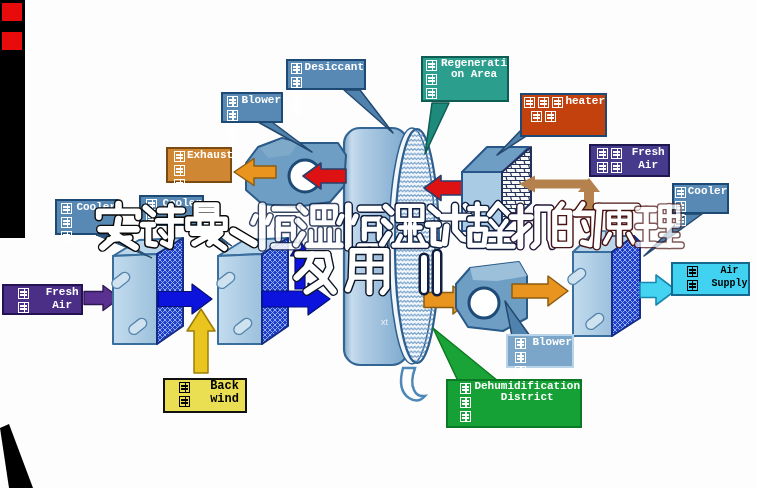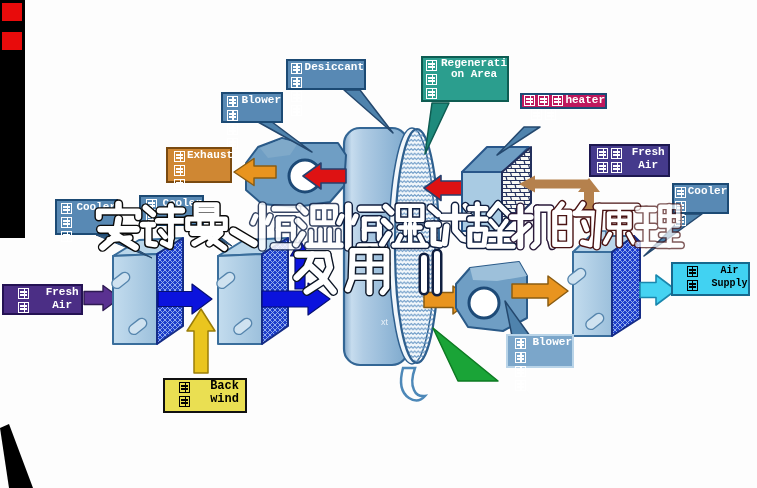--- a/index.html
+++ b/index.html
@@ -108,21 +108,21 @@
       <div class="en" style="font-size:11px;letter-spacing:0px">Desiccant</div>
     </div>
 <div class="lb" style="left:221px;top:92px;width:62px;height:31px;background:#5889b4;border:2px solid #1c4a74;color:#fff;">
       <div class="cn"><i class="cg"></i><i class="cg"></i><i class="cg"></i><i class="cg"></i></div>
       <div class="en" style="font-size:11px;letter-spacing:0px">Blower</div>
     </div>
 <div class="lb" style="left:421px;top:56px;width:88px;height:46px;background:#2b9e8e;border:2px solid #0e5c52;color:#fff">
       <div class="cn"><i class="cg"></i><i class="cg"></i><i class="cg"></i></div>
       <div class="en" style="font-size:11px;line-height:11px">Regenerati<br>on Area</div>
     </div>
-<div class="lb" style="left:520px;top:93px;width:87px;height:16px;background:#be185d;border:2px solid #1c4a74;color:#fff;align-items:flex-end;">
+<div class="lb" style="left:520px;top:93px;width:87px;height:44px;background:#c2410c;border:2px solid #1c4a74;color:#fff;">
       <div class="cn"><i class="cg"></i><i class="cg"></i><i class="cg"></i><i class="cg"></i><i class="cg"></i></div>
       <div class="en" style="font-size:11px;letter-spacing:0px">heater</div>
     </div>
 <div class="lb" style="left:166px;top:147px;width:66px;height:36px;background:#cf8733;border:2px solid #7a4a10;color:#fff;padding-left:8px;">
       <div class="cn"><i class="cg"></i><i class="cg"></i><i class="cg"></i><i class="cg"></i></div>
       <div class="en" style="font-size:11px;letter-spacing:0px">Exhaust</div>
     </div>
 <div class="lb" style="left:589px;top:144px;width:81px;height:33px;background:#453a8c;border:2px solid #1d1850;color:#fff;">
       <div class="cn"><i class="cg"></i><i class="cg"></i><i class="cg"></i><i class="cg"></i></div>
       <div class="en" style="font-size:11px;letter-spacing:0px">Fresh Air</div>
@@ -147,20 +147,24 @@
       <div class="cn"><i class="cg cgw"></i><i class="cg cgw"></i></div>
       <div class="en" style="font-size:10px;letter-spacing:0px">Air Supply</div>
     </div>
 <div class="lb" style="left:163px;top:378px;width:84px;height:35px;background:#eadf52;border:2px solid #111;color:#000;">
       <div class="cn"><i class="cg cgw"></i><i class="cg cgw"></i></div>
       <div class="en" style="font-size:12px;letter-spacing:0px">Back wind</div>
     </div>
 <div class="lb" style="left:506px;top:334px;width:68px;height:34px;background:#7ba6ca;border:2px solid #b9d4e8;color:#fff;">
       <div class="cn"><i class="cg"></i><i class="cg"></i><i class="cg"></i><i class="cg"></i></div>
       <div class="en" style="font-size:11px;letter-spacing:0px">Blower</div>
+    </div>
+<div class="lb" style="left:446px;top:379px;width:136px;height:49px;background:#15a135;border:2px solid #0c7a24;color:#fff">
+      <div class="cn" style="letter-spacing:14px;padding-left:8px"><i class="cg"></i><i class="cg"></i><i class="cg"></i></div>
+      <div class="en" style="font-size:11px;line-height:11px">Dehumidification<br>District</div>
     </div>
 <svg width="757" height="488" style="position:absolute;left:0;top:0;pointer-events:none">
 <g transform="translate(95,203) scale(0.4700)" opacity="1">
         <path d="M50,2 L50,12" fill="none" stroke="#0b0b0b" stroke-width="19.950000000000003" stroke-linecap="round" stroke-linejoin="round"></path>
         <path d="M8,30 L8,18 L92,18 L92,30" fill="none" stroke="#0b0b0b" stroke-width="18.4" stroke-linecap="round" stroke-linejoin="round"></path>
         <path d="M12,56 L88,56" fill="none" stroke="#0b0b0b" stroke-width="19.950000000000003" stroke-linecap="round" stroke-linejoin="round"></path>
         <path d="M50,34 L44,70 L16,94" fill="none" stroke="#0b0b0b" stroke-width="19.950000000000003" stroke-linecap="round" stroke-linejoin="round"></path>
         <path d="M36,62 L60,78 L86,94" fill="none" stroke="#0b0b0b" stroke-width="19.950000000000003" stroke-linecap="round" stroke-linejoin="round"></path>
         <path d="M30,78 L74,74" fill="none" stroke="#0b0b0b" stroke-width="16.85" stroke-linecap="round" stroke-linejoin="round"></path>
         <path d="M50,2 L50,12" fill="none" stroke="#ffffff" stroke-width="13.950000000000001" stroke-linecap="round" stroke-linejoin="round"></path>

